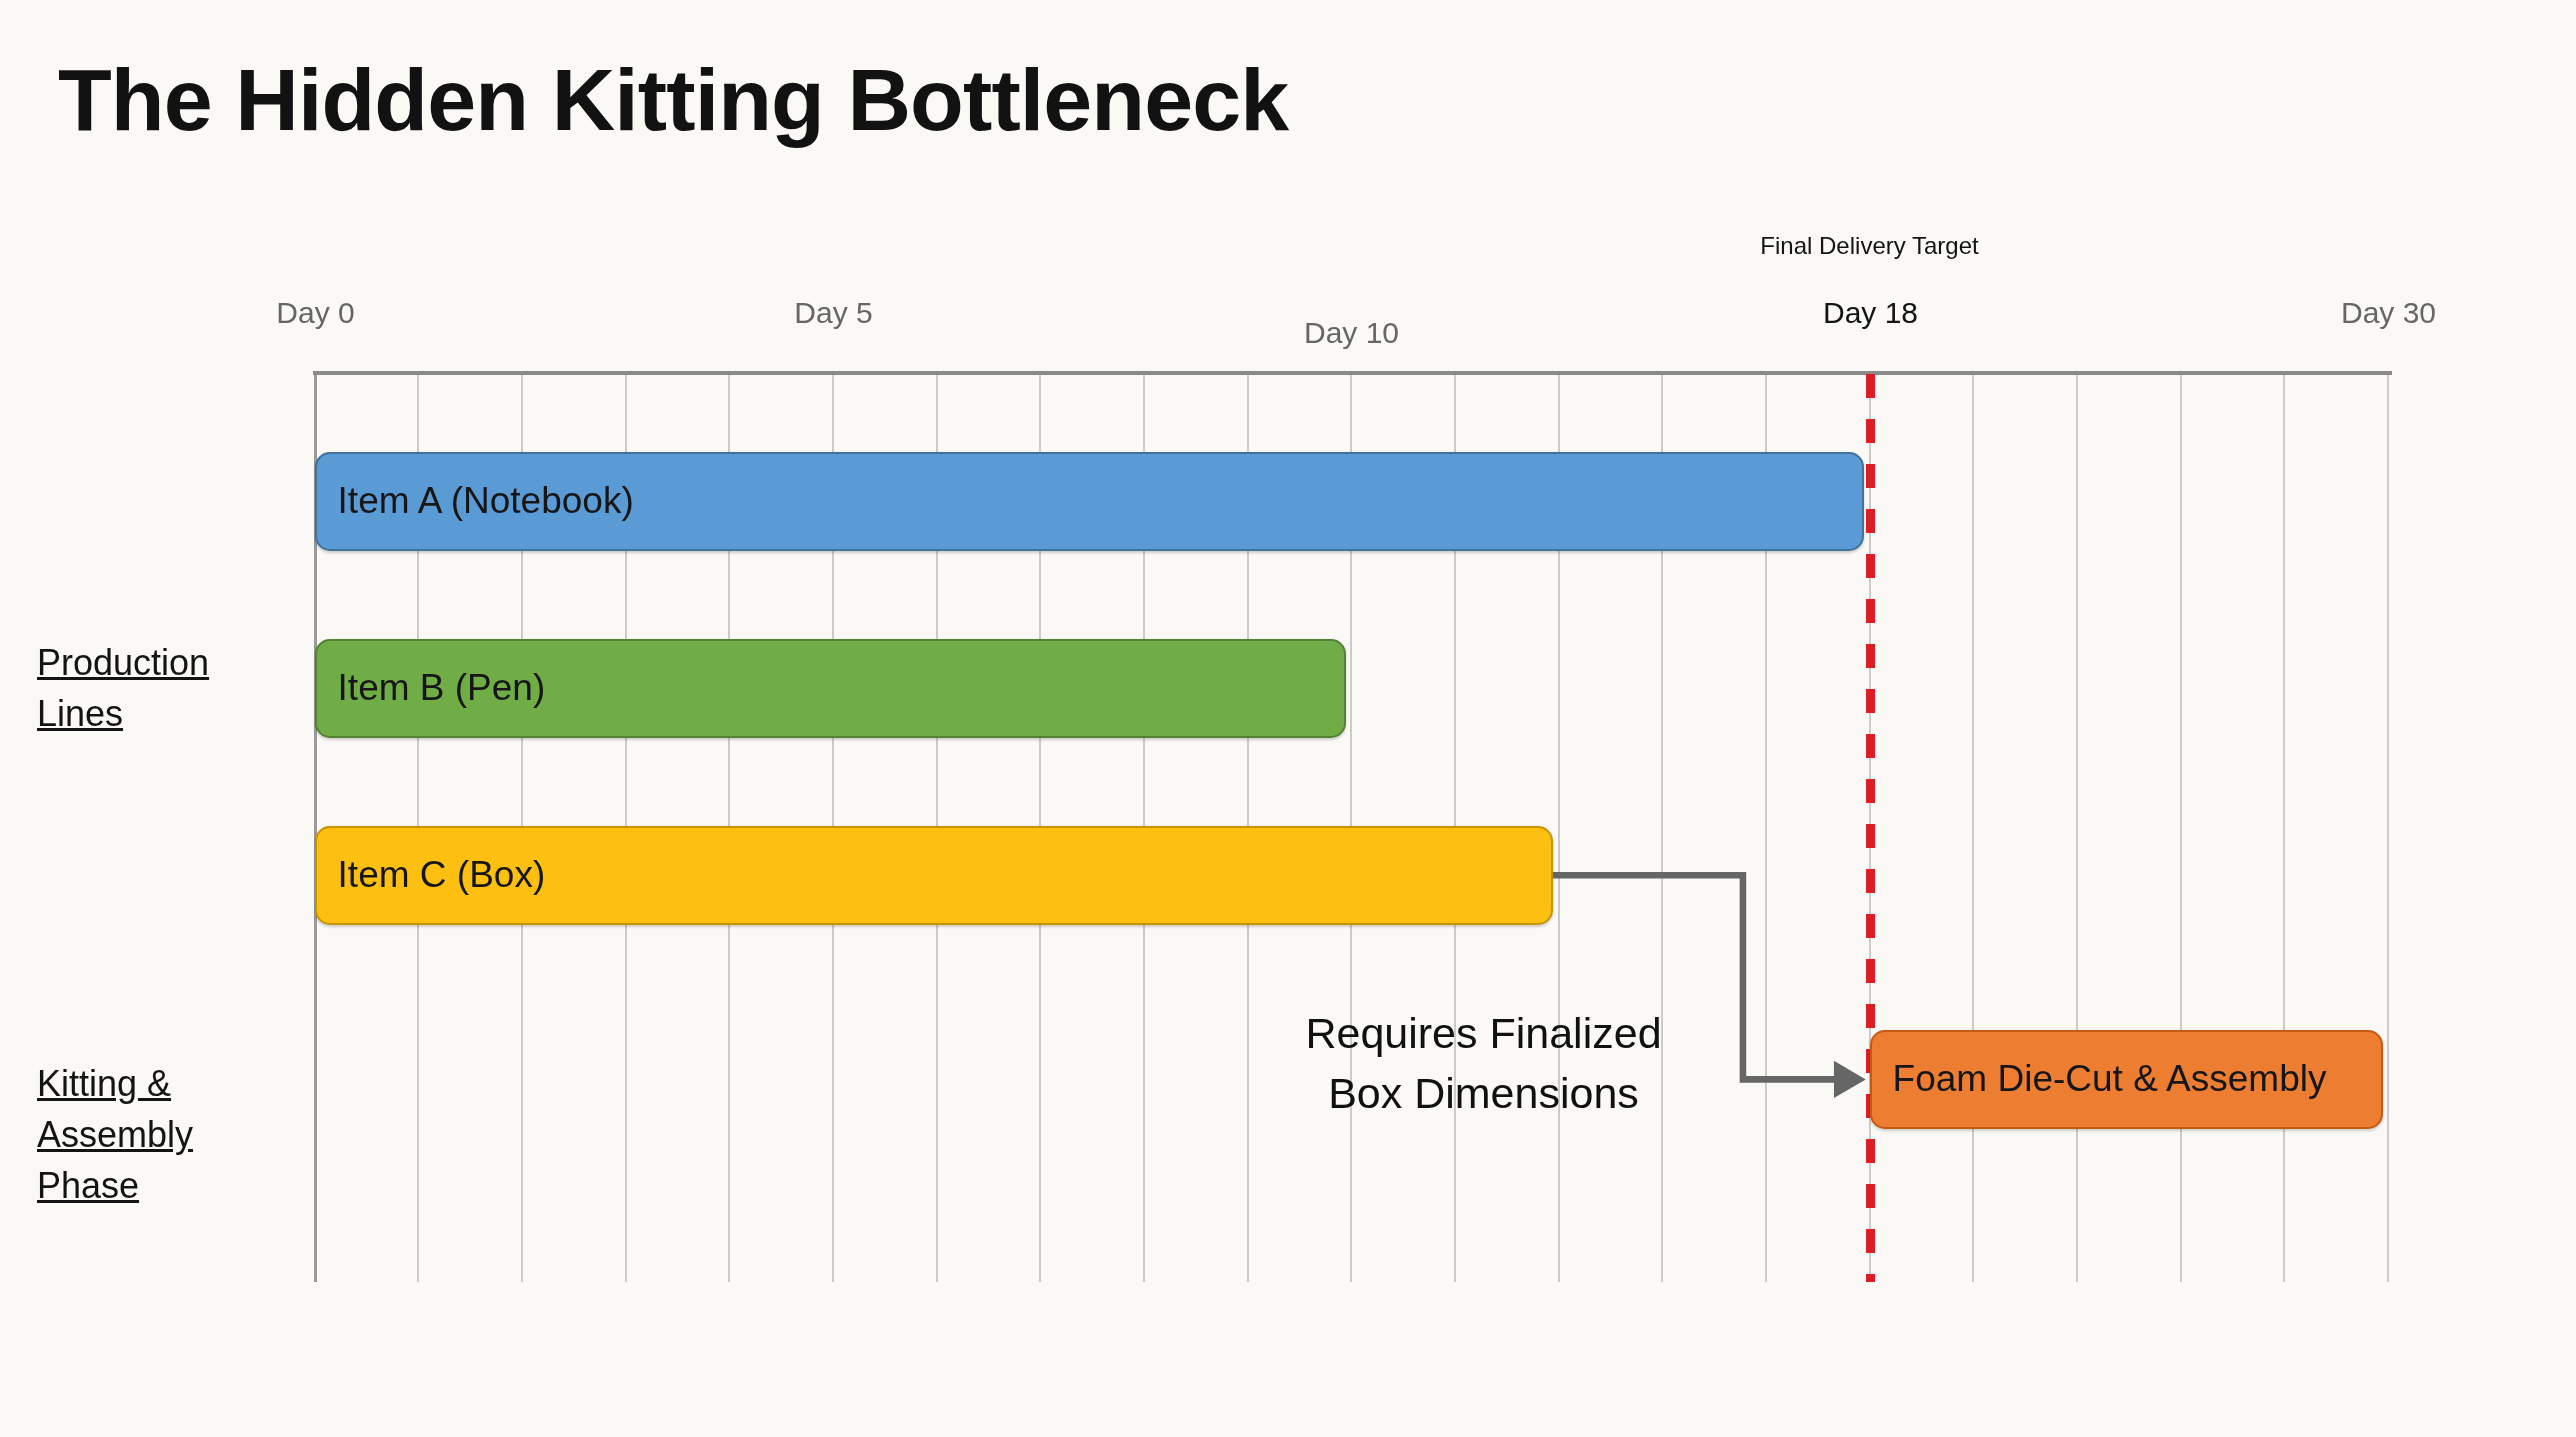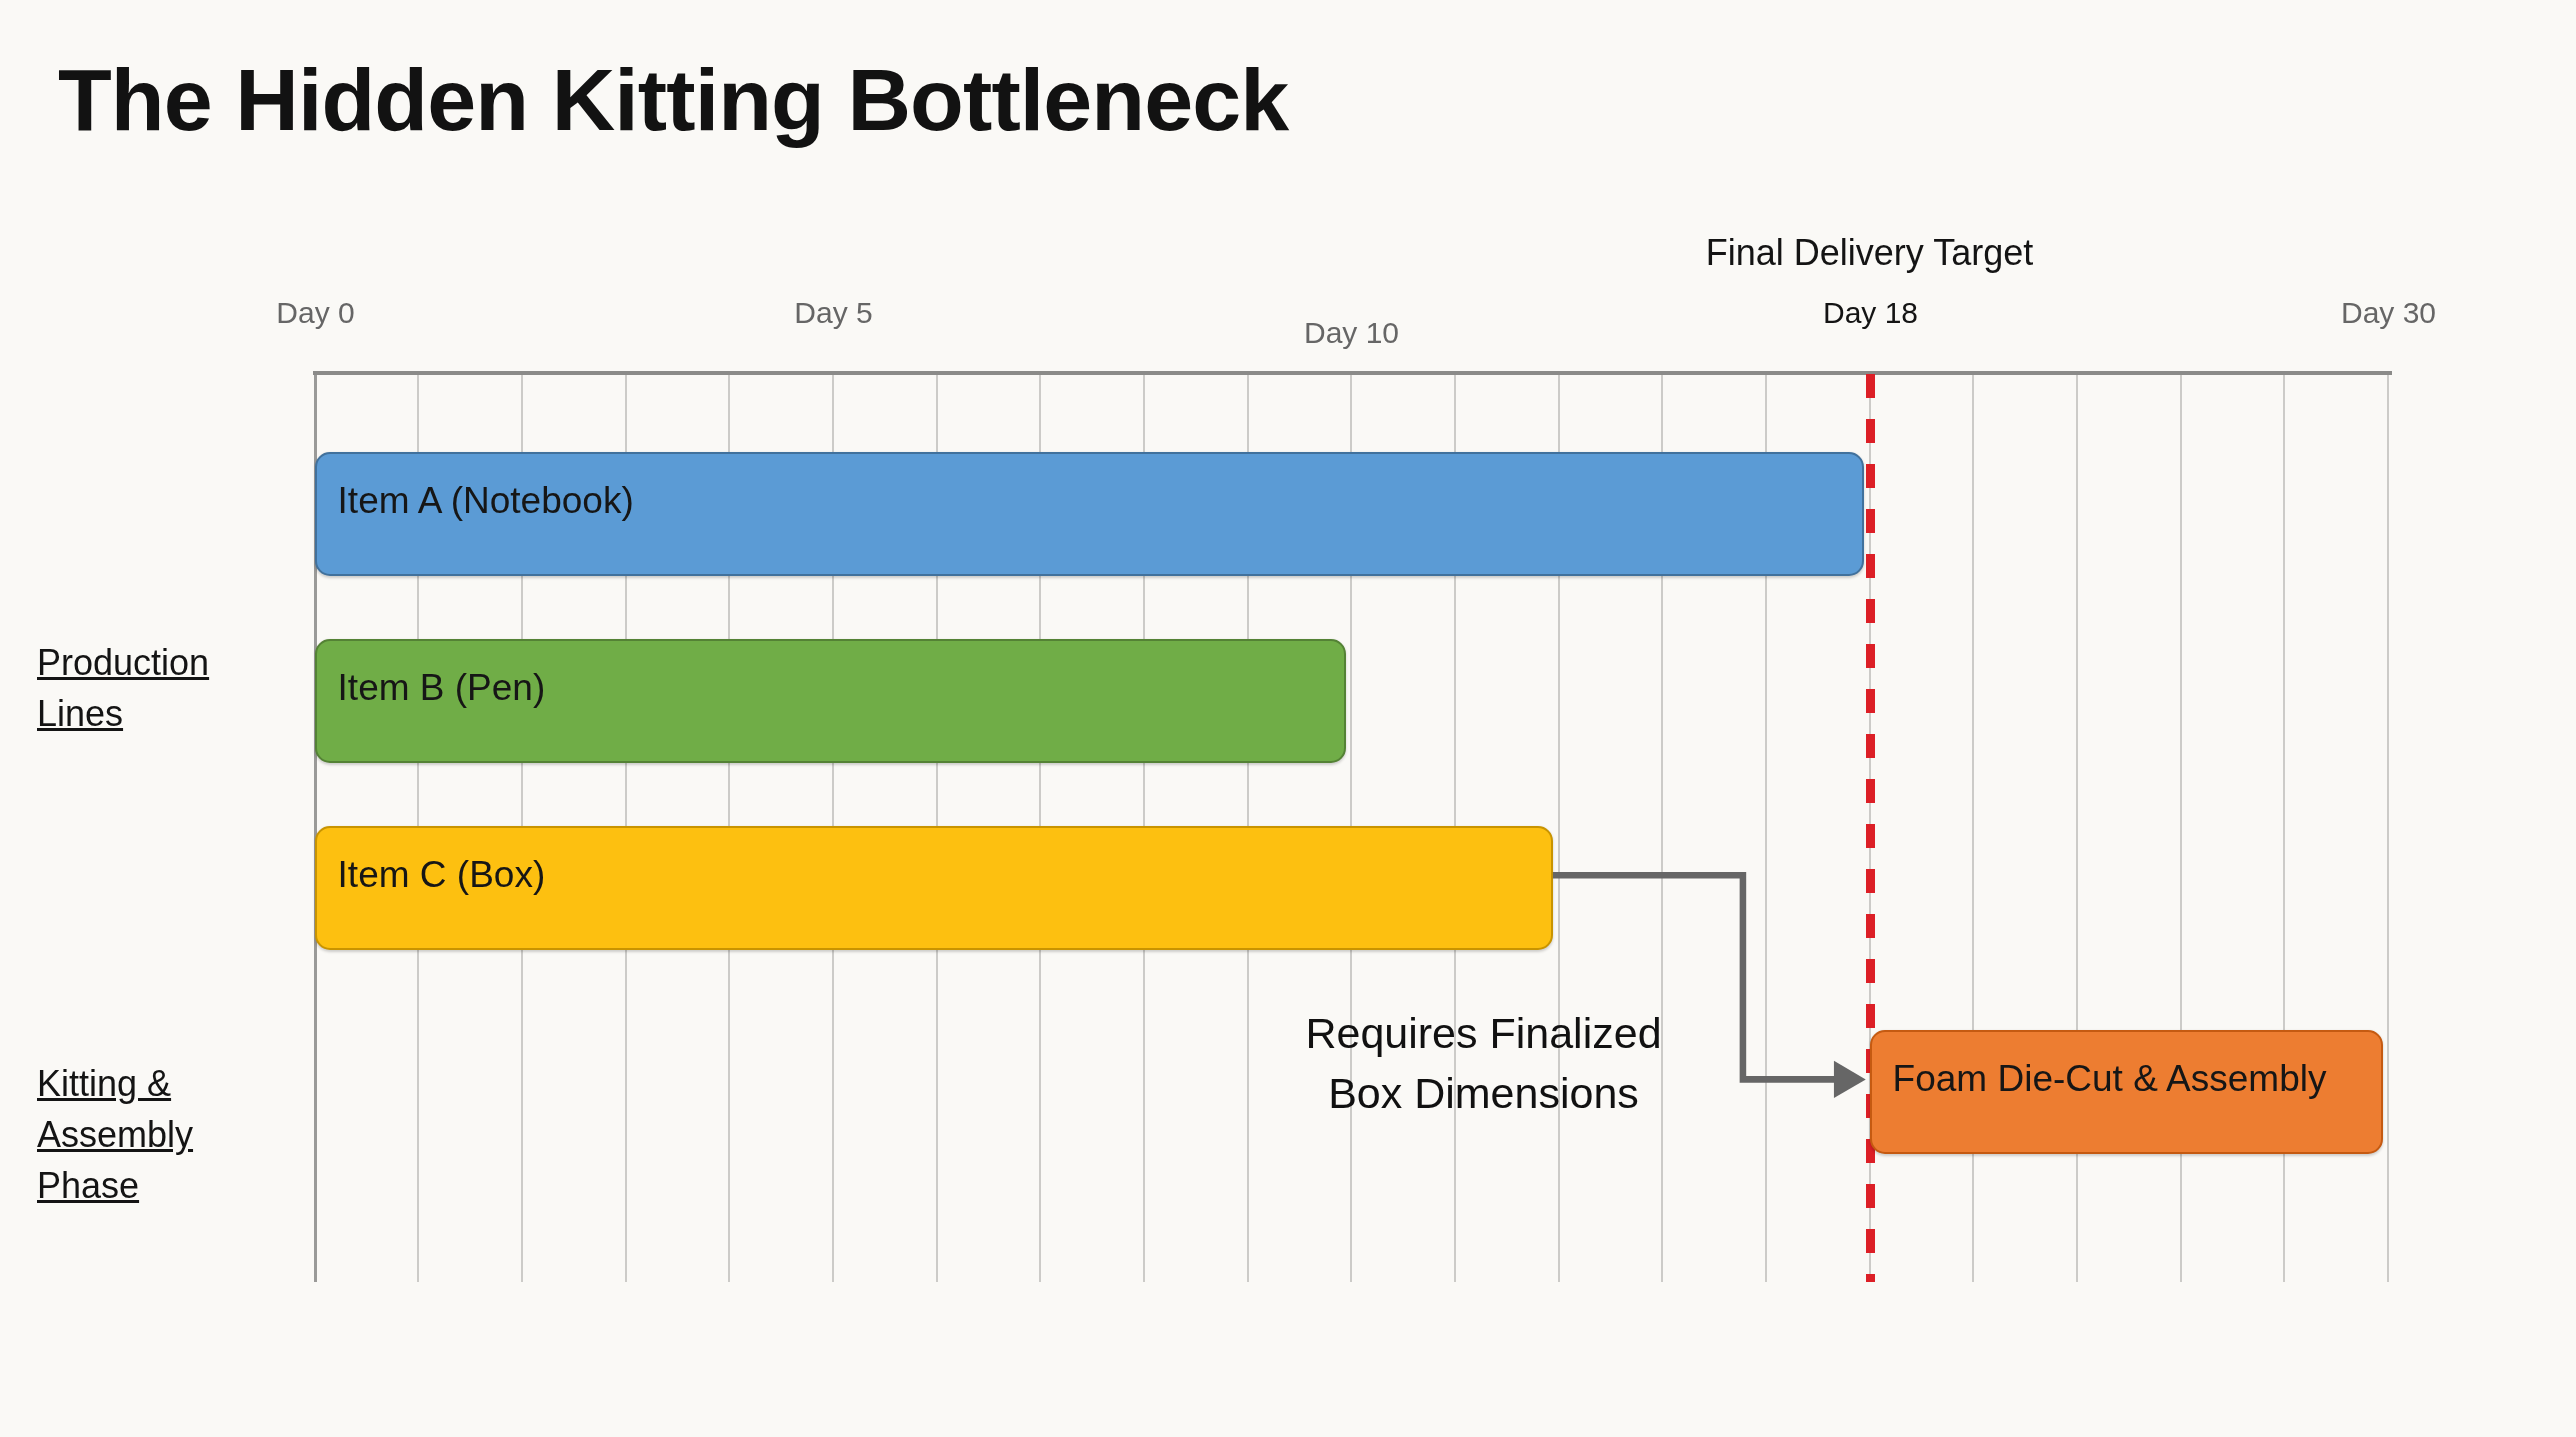--- a/index.html
+++ b/index.html
@@ -29,28 +29,28 @@
     position:absolute;left:313px;top:371px;width:2079px;height:3.7px;
     background:#8b8b89;
   }
   .tick-label{
     position:absolute;top:296px;width:225px;margin-left:-112px;
     text-align:center;font-size:30px;color:#666;
   }
   .tick-label.emphasis{color:#141414;}
   .target-caption{
     position:absolute;top:232px;width:599px;margin-left:-300px;
-    text-align:center;font-size:36px;color:#141414;
+    text-align:center;font-size:24px;color:#141414;
   }
   .target-line{
     position:absolute;top:374px;height:908px;width:8.4px;margin-left:-3.7px;
     background:repeating-linear-gradient(to bottom,#dc1f26 0 24px,transparent 24px 45px);
   }
   .task-bar{
-    position:absolute;height:124px;border-radius:15px;
+    position:absolute;height:99px;border-radius:15px;
     box-sizing:border-box;border:2.8px solid transparent;
     box-shadow:0 1.9px 2.8px rgba(0,0,0,0.18);
   }
   .task-bar .bar-label{
     display:block;padding-left:20.6px;line-height:94px;
     font-size:37px;color:#161616;white-space:nowrap;
   }
   .row-label{
     position:absolute;left:37px;width:255px;
     text-align:left;font-size:36px;line-height:51px;color:#141414;

